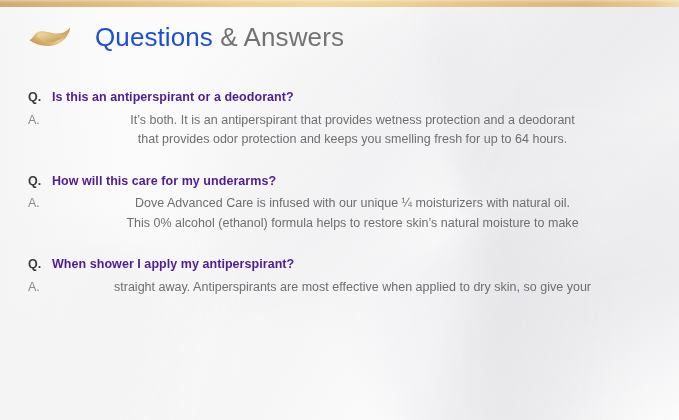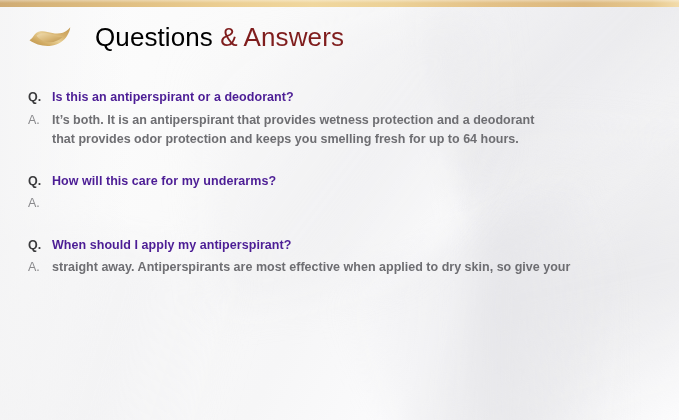--- a/index.html
+++ b/index.html
@@ -122,25 +122,25 @@
     display: block;
   }
   .title {
     font-size: 26px;
     letter-spacing: 0.1px;
     white-space: nowrap;
     line-height: 1;
     margin-top: 1px;
   }
   .title .t-strong {
-    color: #000000;
+    color: #1d4ed8;
     font-weight: 400;
   }
   .title .t-light {
-    color: #7f1d1d;
+    color: #737373;
     font-weight: 300;
   }
 
   
   .qa-list {
     position: absolute;
     top: 88px;
     left: 28px;
     width: 625px;
   }
@@ -175,22 +175,23 @@
   .q-row .qa-text {
     color: #4c1d95;
     font-weight: bold;
     letter-spacing: 0.05px;
   }
   .a-row {
     margin-top: 3px;
   }
   .a-row .qa-text {
     color: #6e6e72;
-    font-weight: 700;
+    font-weight: 400;
     letter-spacing: 0.01px;
+    text-align: center;
   }
   .a-row .qa-text .ln {
     display: block;
     white-space: nowrap;
   }
 </style>
 </head>
 <body>
 
 <div class="page">
@@ -262,28 +263,30 @@
     </div>
 
     <div class="qa-block">
       <div class="qa-row q-row">
         <span class="qa-marker">Q.</span>
         <span class="qa-text">How will this care for my underarms?</span>
       </div>
       <div class="qa-row a-row">
         <span class="qa-marker">A.</span>
         <span class="qa-text">
+          <span class="ln">Dove Advanced Care is infused with our unique ¼ moisturizers with natural oil.</span>
+          <span class="ln">This 0% alcohol (ethanol) formula helps to restore skin’s natural moisture to make</span>
         </span>
       </div>
     </div>
 
     <div class="qa-block">
       <div class="qa-row q-row">
         <span class="qa-marker">Q.</span>
-        <span class="qa-text">When should I apply my antiperspirant?</span>
+        <span class="qa-text">When shower I apply my antiperspirant?</span>
       </div>
       <div class="qa-row a-row">
         <span class="qa-marker">A.</span>
         <span class="qa-text">
           <span class="ln">straight away. Antiperspirants are most effective when applied to dry skin, so give your</span>
         </span>
       </div>
     </div>
 
   </div>

